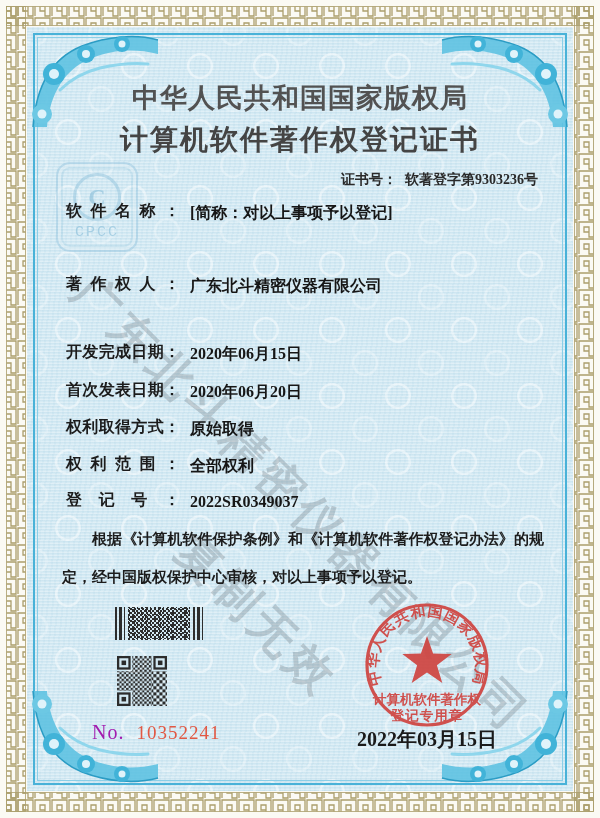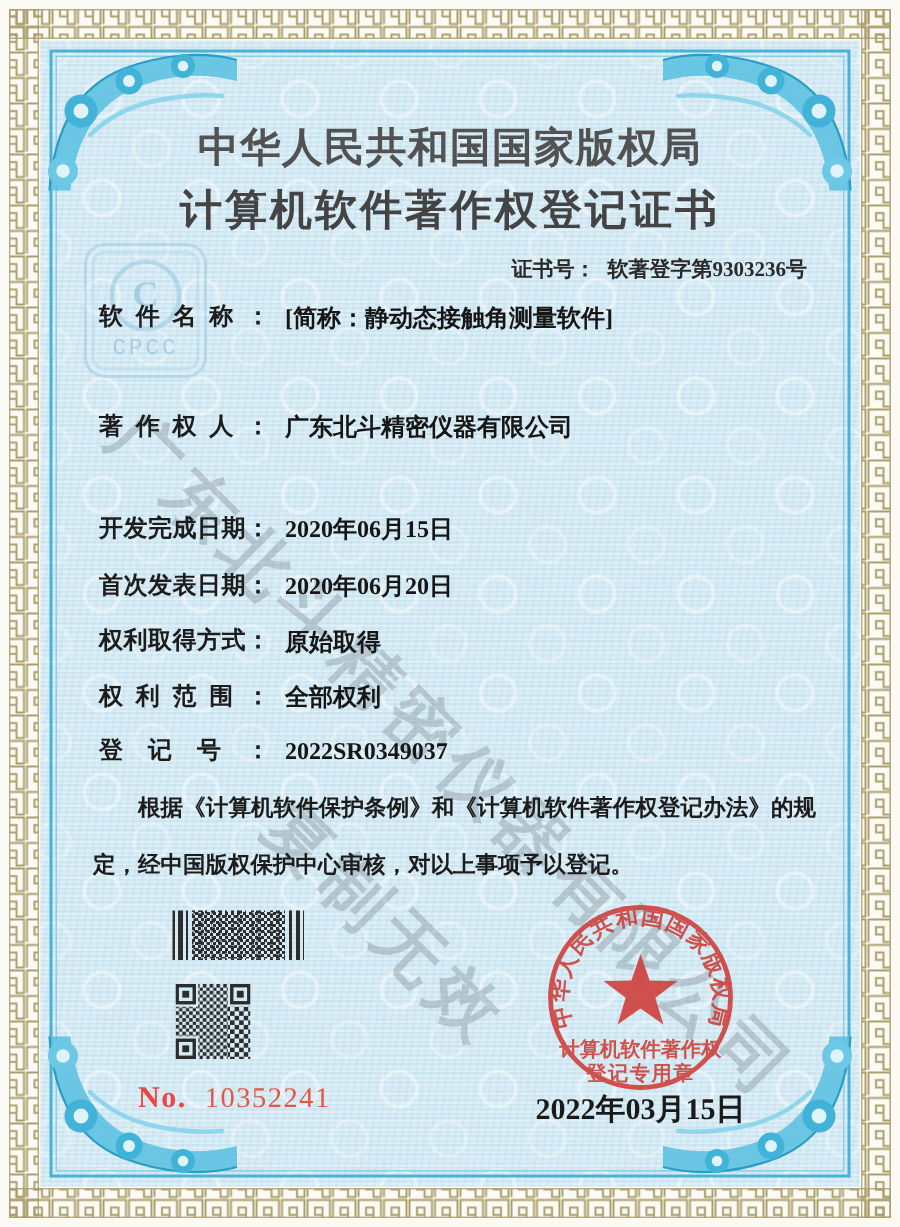--- a/index.html
+++ b/index.html
@@ -48,21 +48,21 @@
   
   .barcode{position:absolute;left:115px;top:607px;width:88px;height:33px;
     background:repeating-linear-gradient(90deg,#2d2d2d 0 2px,rgba(0,0,0,0) 2px 4px,#2d2d2d 4px 7px,rgba(0,0,0,0) 7px 9px,#2d2d2d 9px 10px,rgba(0,0,0,0) 10px 13px);}
   .barcode::before{content:'';position:absolute;left:13px;right:13px;top:1px;bottom:1px;
     background:
       conic-gradient(#2d2d2d 25%, rgba(0,0,0,0) 0 50%, #2d2d2d 0 75%, rgba(0,0,0,0) 0) 0 0/4px 4px,
       conic-gradient(rgba(0,0,0,0) 25%, #d3e9f3 0 50%, rgba(0,0,0,0) 0 75%, #d3e9f3 0) 1px 1px/6px 6px;}
   .qr{position:absolute;left:117px;top:656px;width:50px;height:50px;}
   
   .serial{position:absolute;left:92px;top:721px;font-size:20px;}
-  .serial .no{font-weight:bold;color:#ef4444;letter-spacing:1px;}
+  .serial .no{font-weight:normal;color:#a21caf;letter-spacing:1px;}
   .serial .num{font-family:Liberation Serif, serif;
     color:#e25843;margin-left:12px;letter-spacing:1px;font-size:19px;}
   
   .seal{position:absolute;left:352px;top:590px;width:150px;height:150px;opacity:.92;}
   .seal text{font-family:"Liberation Serif","DejaVu Serif",serif;font-weight:bold;}
   .issue-date{position:absolute;left:350px;top:726px;width:154px;text-align:center;
     font-size:20px;font-weight:bold;color:#1a1a1a;}
   
   .wm{position:absolute;font-weight:bold;color:rgba(108,120,130,.32);white-space:nowrap;
     transform:rotate(45deg);transform-origin:0 0;z-index:1;pointer-events:none;}
@@ -139,21 +139,21 @@
 
     <div class="issuer">中华人民共和国国家版权局</div>
     <div class="cert-title">计算机软件著作权登记证书</div>
     <div class="cert-no">
       <span class="lbl">证书号：</span><span>软著登字第9303236号</span>
     </div>
 
     <div class="row" style="top:201px">
       <span class="flabel">软件名称：</span>
       <span class="fvalue">
-        <div>[简称：静动态接触角测量软件]</div>
+        <div>[简称：对以上事项予以登记]</div>
       </span>
     </div>
     <div class="row" style="top:274px">
       <span class="flabel">著作权人：</span>
       <span class="fvalue">广东北斗精密仪器有限公司</span>
     </div>
     <div class="row" style="top:342px">
       <span class="flabel">开发完成日期：</span>
       <span class="fvalue">2020年06月15日</span>
     </div>

